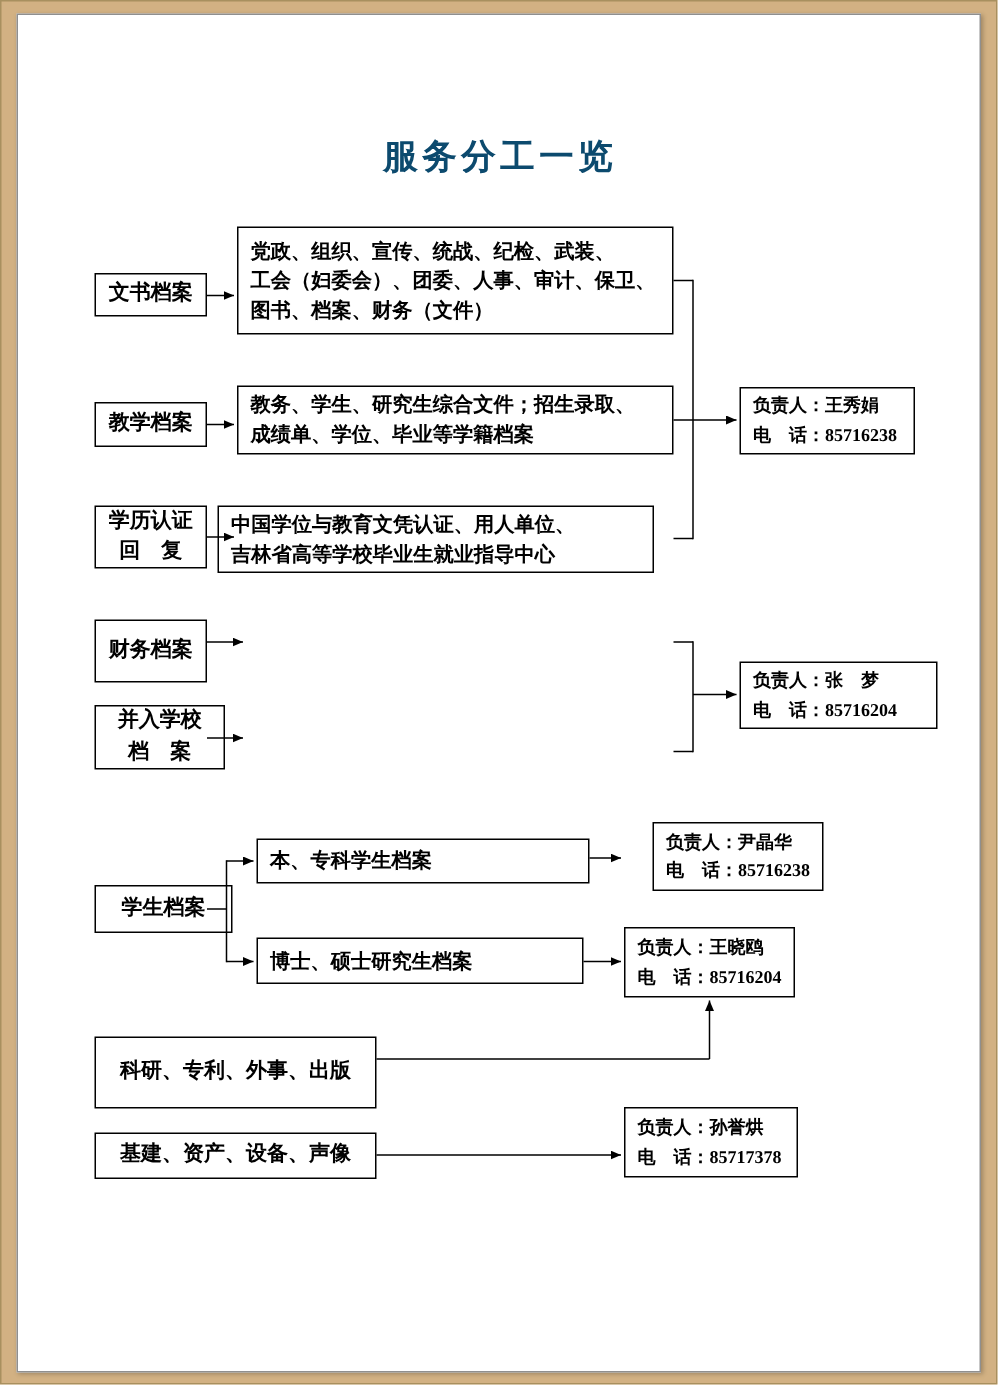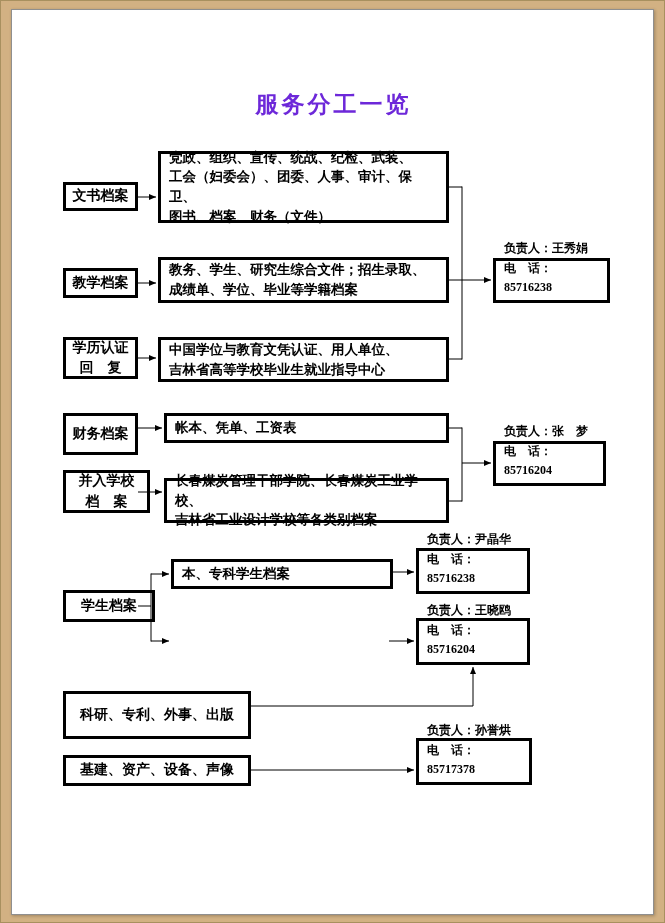--- a/index.html
+++ b/index.html
@@ -15,33 +15,33 @@
     border:1px solid #a8905f;box-sizing:border-box;
   }
   .page{
     position:absolute;left:10px;top:8px;width:643px;height:906px;
     background:#ffffff;border:1px solid #8f8f8f;
     box-shadow:1px 1px 3px rgba(0,0,0,0.25);
     box-sizing:border-box;
   }
   .title{
     position:absolute;left:10px;top:88px;width:645px;
-    text-align:center;font-size:23px;font-weight:bold;color:#6d28d9;
+    text-align:center;font-size:23px;font-weight:bold;color:#0c4a6e;
     letter-spacing:3px;
   }
   .box{
-    position:absolute;background:#fff;border:3px solid #000000;
+    position:absolute;background:#fff;border:1px solid #000000;
     box-sizing:border-box;color:#000;font-weight:bold;
     display:flex;align-items:center;
     white-space:pre-line;line-height:1.45;
   }
   .label{justify-content:center;text-align:center;font-size:14px;}
   .detail{justify-content:flex-start;text-align:left;font-size:13.5px;padding:2px 8px;}
-  .contact{flex-direction:column;align-items:flex-start;justify-content:flex-end;
-    font-size:12px;padding:3px 8px;line-height:1.6;}
+  .contact{flex-direction:column;align-items:flex-start;justify-content:center;
+    font-size:12px;padding:14px 8px;line-height:1.6;}
   svg.wires{position:absolute;left:0;top:0;pointer-events:none;}
 </style>
 </head>
 <body>
 
 <div class="canvas">
   <div class="page"></div>
 
   <div class="title">服务分工一览</div>
 
@@ -54,36 +54,34 @@
 档　案</div>
   <div class="box label" style="left:62px;top:589px;width:92px;height:32px">学生档案</div>
   <div class="box label" style="left:62px;top:690px;width:188px;height:48px">科研、专利、外事、出版</div>
   <div class="box label" style="left:62px;top:754px;width:188px;height:31px">基建、资产、设备、声像</div>
 
   <div class="box detail" style="left:157px;top:150px;width:291px;height:72px">党政、组织、宣传、统战、纪检、武装、
 工会（妇委会）、团委、人事、审计、保卫、
 图书、档案、财务（文件）</div>
   <div class="box detail" style="left:157px;top:256px;width:291px;height:46px">教务、学生、研究生综合文件；招生录取、
 成绩单、学位、毕业等学籍档案</div>
-  <div class="box detail" style="left:157px;top:336px;width:291px;height:45px">中国学位与教育文凭认证、用人单位、
+  <div class="box detail" style="left:144px;top:336px;width:291px;height:45px">中国学位与教育文凭认证、用人单位、
 吉林省高等学校毕业生就业指导中心</div>
-  <div class="box detail" style="left:163px;top:412px;width:285px;height:30px">帐本、凭单、工资表</div>
-  <div class="box detail" style="left:163px;top:477px;width:285px;height:45px">长春煤炭管理干部学院、长春煤炭工业学校、
-吉林省工业设计学校等各类别档案</div>
   <div class="box detail" style="left:170px;top:558px;width:222px;height:30px">本、专科学生档案</div>
+  <div class="box detail" style="left:170px;top:624px;width:218px;height:31px">博士、硕士研究生档案</div>
 
   <div class="box contact" style="left:492px;top:257px;width:117px;height:45px">
     <div>负责人：王秀娟</div>
     <div>电　话：85716238</div>
   </div>
-  <div class="box contact" style="left:492px;top:440px;width:113px;height:45px">
+  <div class="box contact" style="left:492px;top:440px;width:132px;height:45px">
     <div>负责人：张　梦</div>
     <div>电　话：85716204</div>
   </div>
-  <div class="box contact" style="left:415px;top:547px;width:114px;height:46px">
+  <div class="box contact" style="left:434px;top:547px;width:114px;height:46px">
     <div>负责人：尹晶华</div>
     <div>电　话：85716238</div>
   </div>
   <div class="box contact" style="left:415px;top:617px;width:114px;height:47px">
     <div>负责人：王晓鸥</div>
     <div>电　话：85716204</div>
   </div>
   <div class="box contact" style="left:415px;top:737px;width:116px;height:47px">
     <div>负责人：孙誉烘</div>
     <div>电　话：85717378</div>

